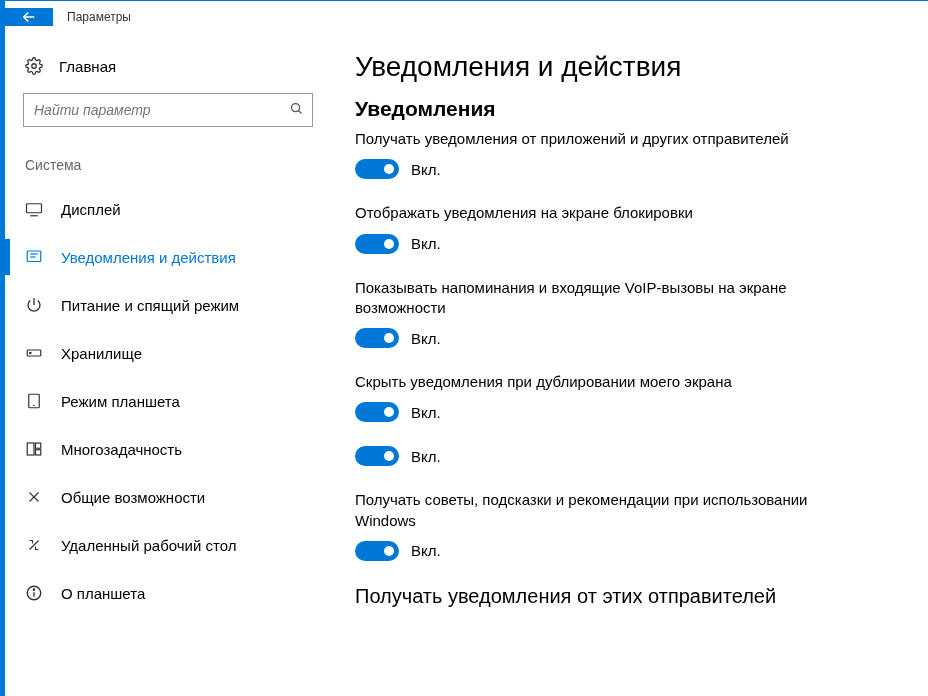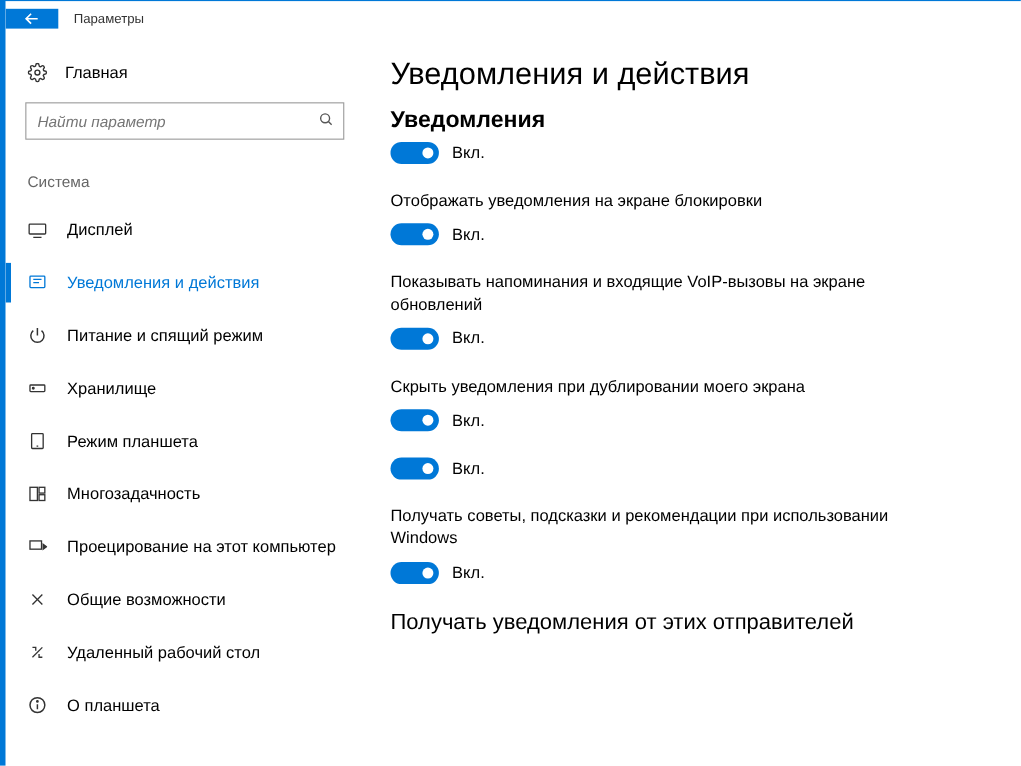--- a/index.html
+++ b/index.html
@@ -248,29 +248,20 @@
       <span class="icon">
           <svg viewBox="0 0 24 24" width="18" height="18" fill="none" stroke="currentColor" stroke-width="1.6">
             <rect x="3" y="4" width="9" height="16"></rect>
             <rect x="14" y="4" width="7" height="7"></rect>
             <rect x="14" y="13" width="7" height="7"></rect>
           </svg>
         </span>
       <span>Многозадачность</span>
     </div>
 
-    <div class="nav-item">
-      <span class="icon">
-          <svg viewBox="0 0 24 24" width="18" height="18" fill="none" stroke="currentColor" stroke-width="1.6">
-            <rect x="3" y="5" width="14" height="10"></rect>
-            <path d="M19 9l4 3-4 3z" fill="currentColor"></path>
-          </svg>
-        </span>
-      <span>Проецирование на этот компьютер</span>
-    </div>
 
     <div class="nav-item">
       <span class="icon">
           <svg viewBox="0 0 24 24" width="18" height="18" fill="none" stroke="currentColor" stroke-width="1.6">
             <path d="M6 6l6 6-6 6"></path>
             <path d="M18 6l-6 6 6 6"></path>
           </svg>
         </span>
       <span>Общие возможности</span>
     </div>
@@ -296,36 +287,37 @@
         </span>
       <span>О планшета</span>
     </div>
   </div>
 
   <div class="main">
     <h1 class="page-title">Уведомления и действия</h1>
     <h2 class="sub-title">Уведомления</h2>
 
     <div class="setting">
+      <div class="label">Получать уведомления от приложений и других отправителей</div>
       <div class="toggle-row">
         <div class="toggle"></div>
         <span class="toggle-state">Вкл.</span>
       </div>
     </div>
 
     <div class="setting">
       <div class="label">Отображать уведомления на экране блокировки</div>
       <div class="toggle-row">
         <div class="toggle"></div>
         <span class="toggle-state">Вкл.</span>
       </div>
     </div>
 
     <div class="setting">
-      <div class="label">Показывать напоминания и входящие VoIP-вызовы на экране обновлений</div>
+      <div class="label">Показывать напоминания и входящие VoIP-вызовы на экране возможности</div>
       <div class="toggle-row">
         <div class="toggle"></div>
         <span class="toggle-state">Вкл.</span>
       </div>
     </div>
 
     <div class="setting">
       <div class="label">Скрыть уведомления при дублировании моего экрана</div>
       <div class="toggle-row">
         <div class="toggle"></div>

